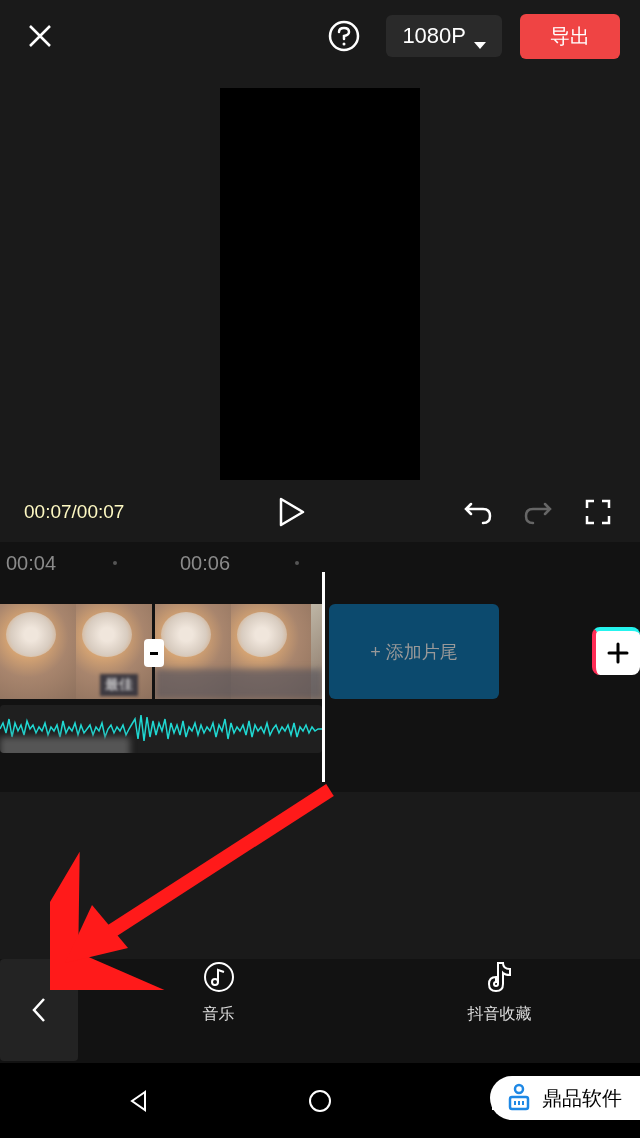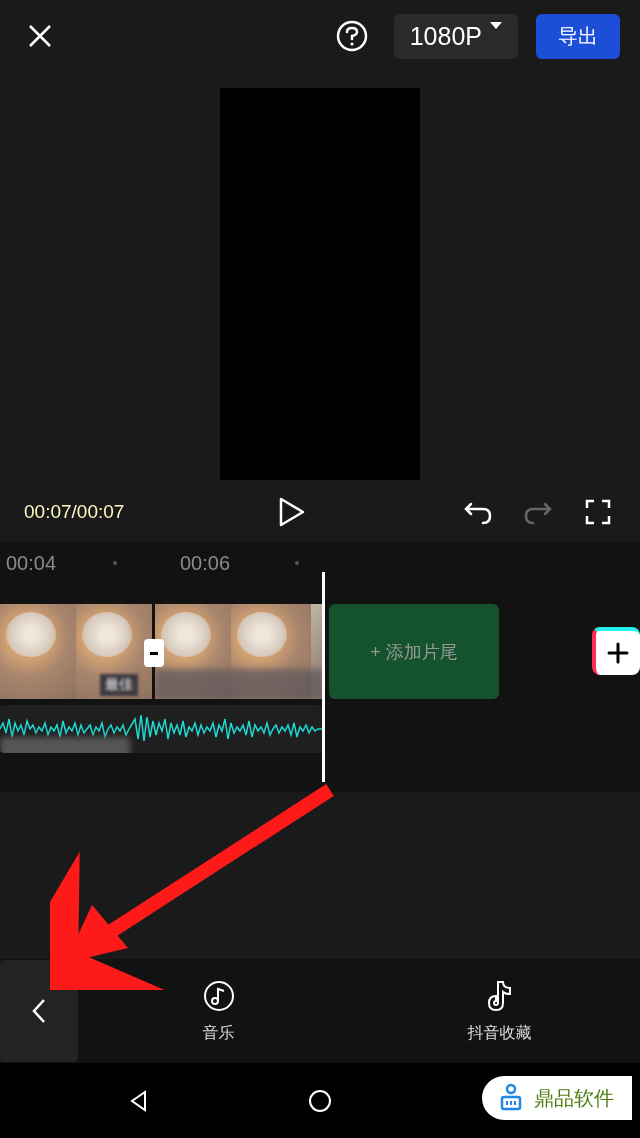--- a/index.html
+++ b/index.html
@@ -32,36 +32,36 @@
   display: flex;
   align-items: center;
   justify-content: center;
   margin-right: 22px;
 }
 .resolution-select {
   background: #2a2a2a;
   border-radius: 6px;
   padding: 8px 16px;
   display: flex;
-  align-items: flex-start;
+  align-items: flex-end;
   gap: 8px;
   margin-right: 18px;
-  font-size: 25px;
+  font-size: 22px;
 }
 .resolution-select .caret {
   width: 0;
   height: 0;
   border-left: 6px solid transparent;
   border-right: 6px solid transparent;
   border-top: 7px solid #fff;
 }
 .export-btn {
-  background: #1d4ed8;
+  background: #ef4444;
   border-radius: 6px;
-  padding: 9px 22px;
+  padding: 9px 30px;
   font-size: 20px;
   color: #fff;
 }
 .preview-area {
   display: flex;
   justify-content: center;
   padding-top: 16px;
   height: 410px;
 }
 .preview-video {
@@ -183,21 +183,21 @@
 }
 .join-handle::after {
   content: "";
   width: 8px;
   height: 3px;
   background: #000;
 }
 .add-ending {
   margin-left: 6px;
   width: 170px;
-  background: #14532d;
+  background: #0c4a6e;
   border-radius: 6px;
   display: flex;
   align-items: center;
   justify-content: center;
   font-size: 18px;
   color: #999;
 }
 .add-clip {
   position: absolute;
   right: 0;
@@ -247,21 +247,21 @@
   pointer-events: none;
   z-index: 100;
 }
 .bottom-toolbar {
   position: absolute;
   bottom: 75px;
   left: 0;
   right: 0;
   height: 104px;
   display: flex;
-  align-items: center;
+  align-items: flex-start;
   background: #121212;
 }
 .back-btn {
   width: 78px;
   height: 102px;
   background: #232323;
   display: flex;
   align-items: center;
   justify-content: center;
   border-radius: 4px;
@@ -299,23 +299,23 @@
 .nav-btn {
   width: 36px;
   height: 36px;
   display: flex;
   align-items: center;
   justify-content: center;
 }
 .watermark {
   position: absolute;
   bottom: 18px;
-  right: 8px;
+  right: 0;
   background: #fff;
-  color: #4d7c0f;
+  color: #000000;
   padding: 7px 18px 7px 14px;
   border-radius: 24px 0 0 24px;
   display: flex;
   align-items: center;
   gap: 8px;
   font-size: 20px;
   font-weight: 500;
   z-index: 50;
 }
 .watermark-icon {

